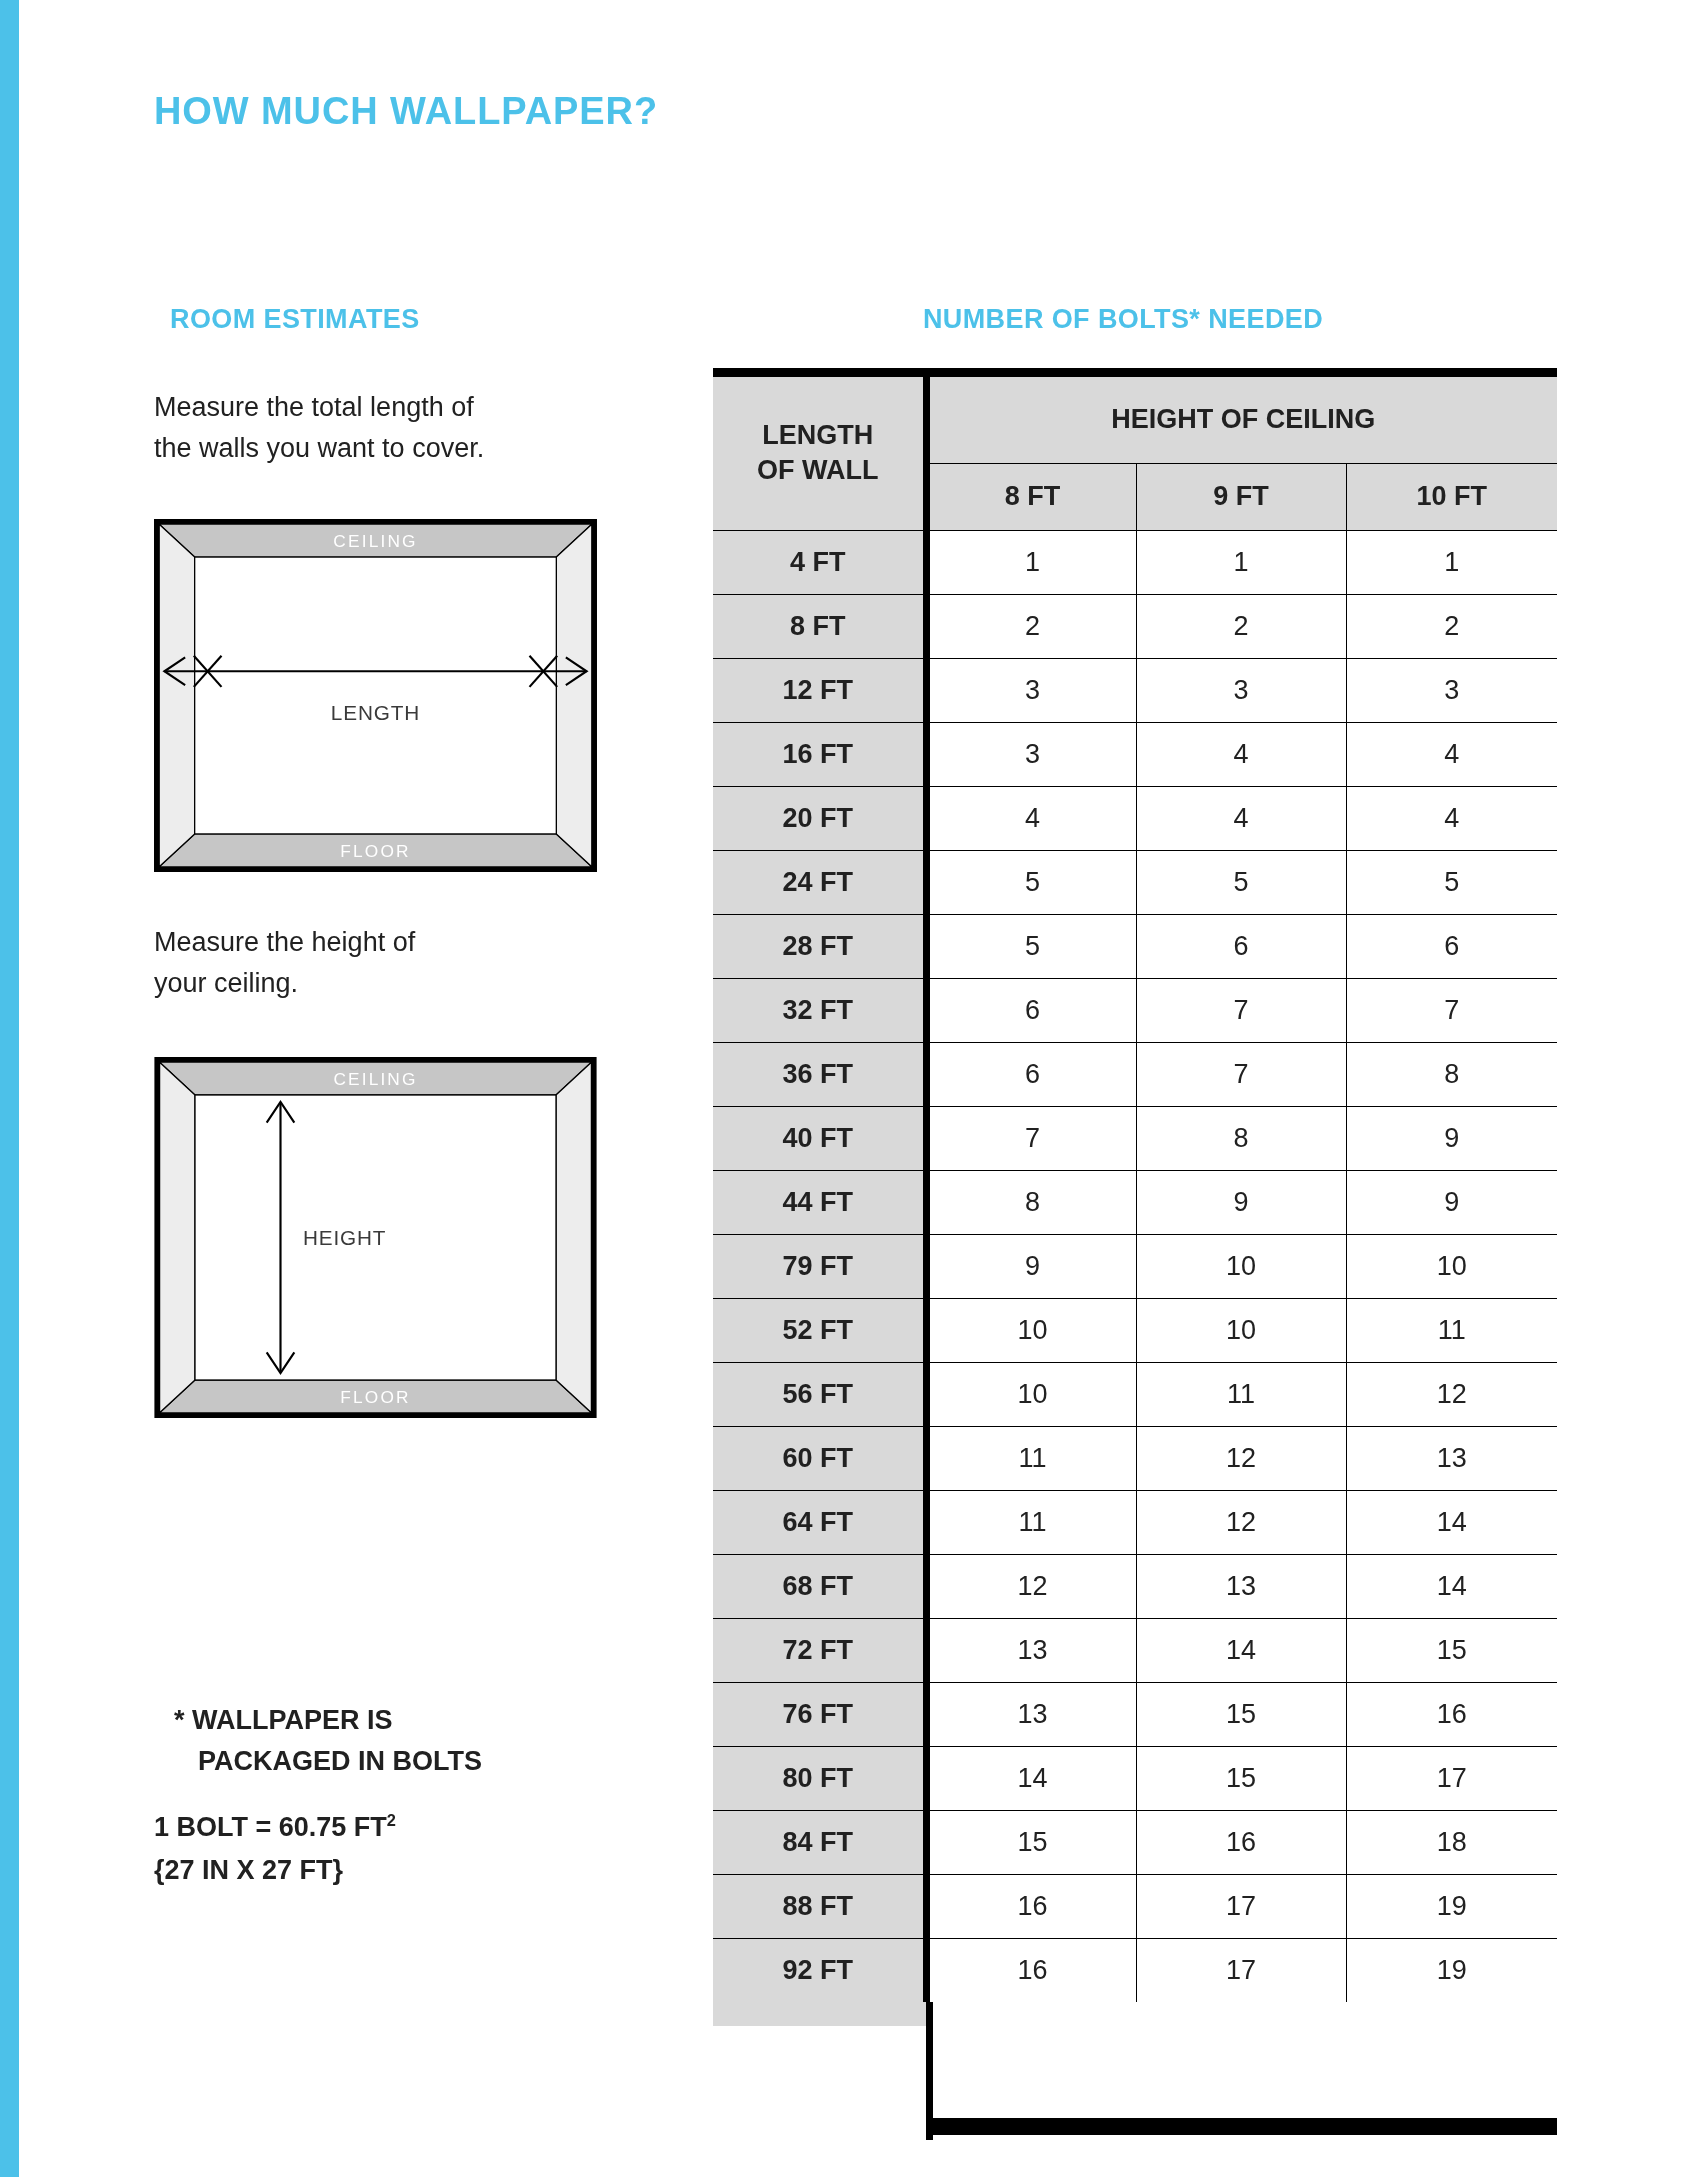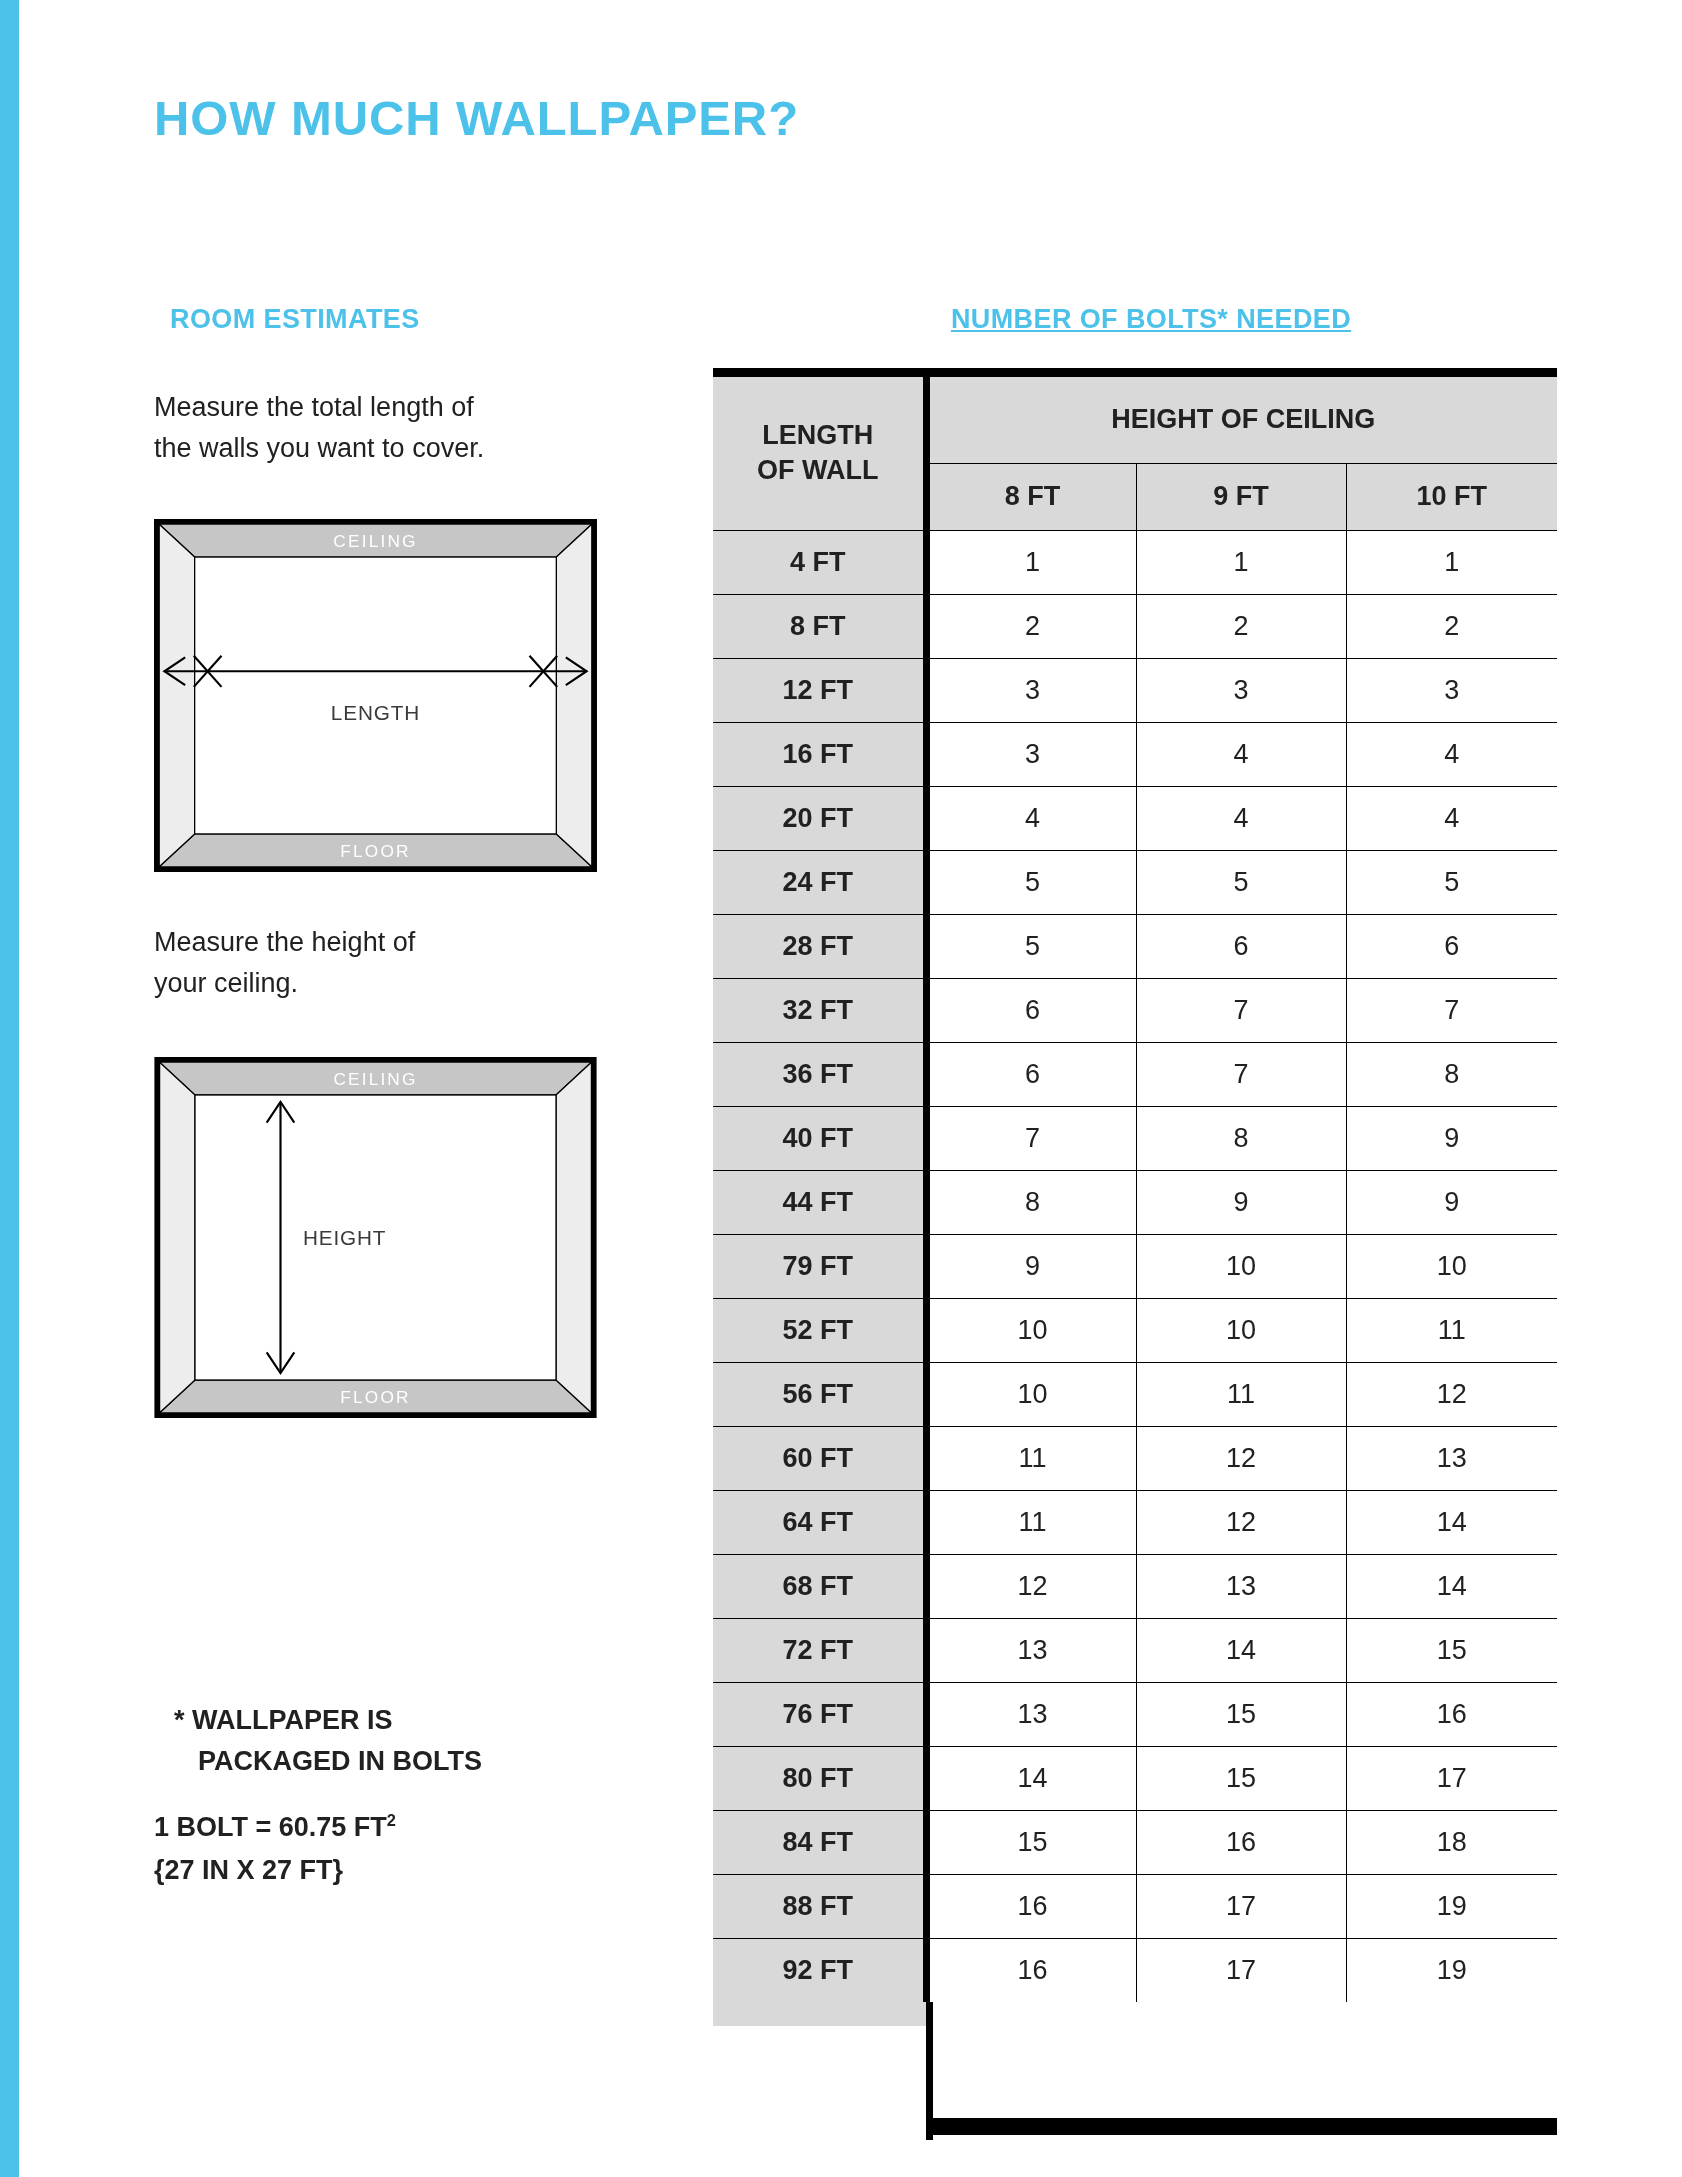--- a/index.html
+++ b/index.html
@@ -18,37 +18,37 @@
   .accent-bar {
     position: absolute;
     left: 0; top: 0;
     width: 19px; height: 100%;
     background: var(--accent, #4cc1e9);
   }
 
   .title {
     position: absolute;
     left: 154px; top: 90px;
-    font-size: 49px;
+    font-size: 38px;
     font-weight: bold;
     letter-spacing: 0.9px;
     color: var(--accent, #4cc1e9);
   }
 
   .section-heading {
     font-size: 27px;
     font-weight: bold;
     letter-spacing: 0.4px;
     color: var(--accent, #4cc1e9);
     margin-left: 16px;
   }
   .room-heading { position: absolute; left: 154px; top: 304px; }
   .table-heading {
-    position: absolute; left: 713px; top: 304px;
-    width: 844px; text-align: center; text-decoration: underline;
+    position: absolute; left: 685px; top: 304px;
+    width: 844px; text-align: center;
   }
 
   .body-text {
     position: absolute;
     left: 154px;
     font-size: 27px;
     line-height: 41px;
     color: var(--text, #212121);
   }
   .para1 { top: 387px; }

